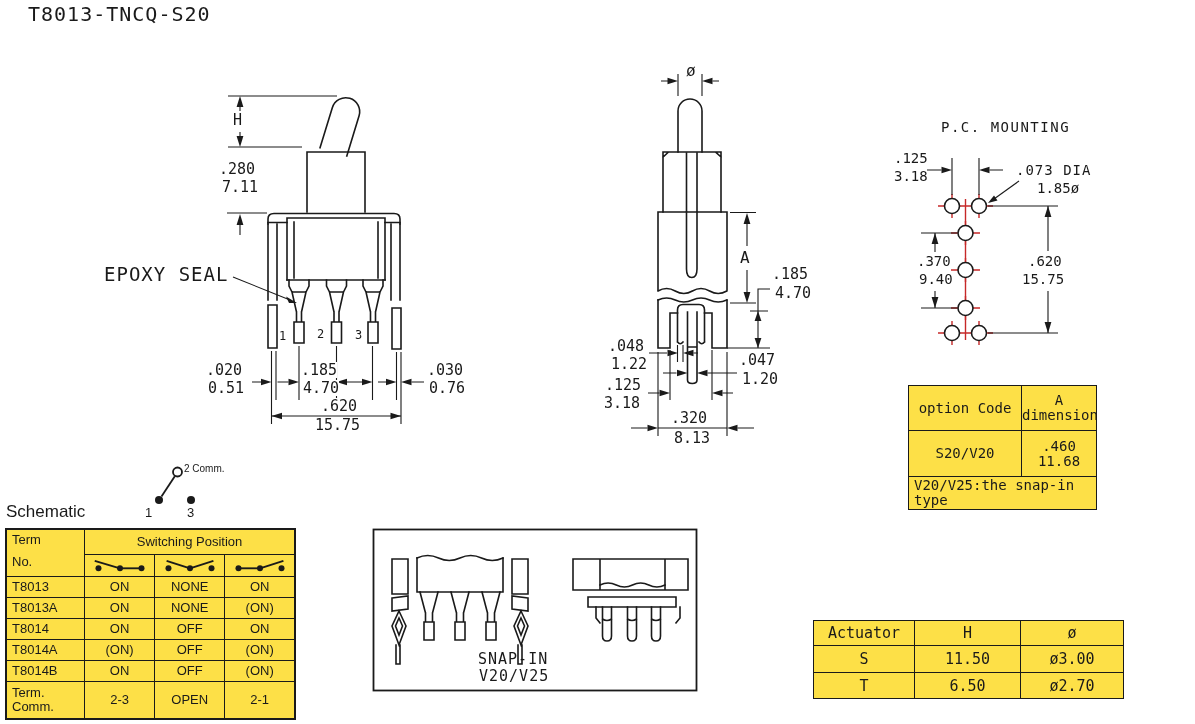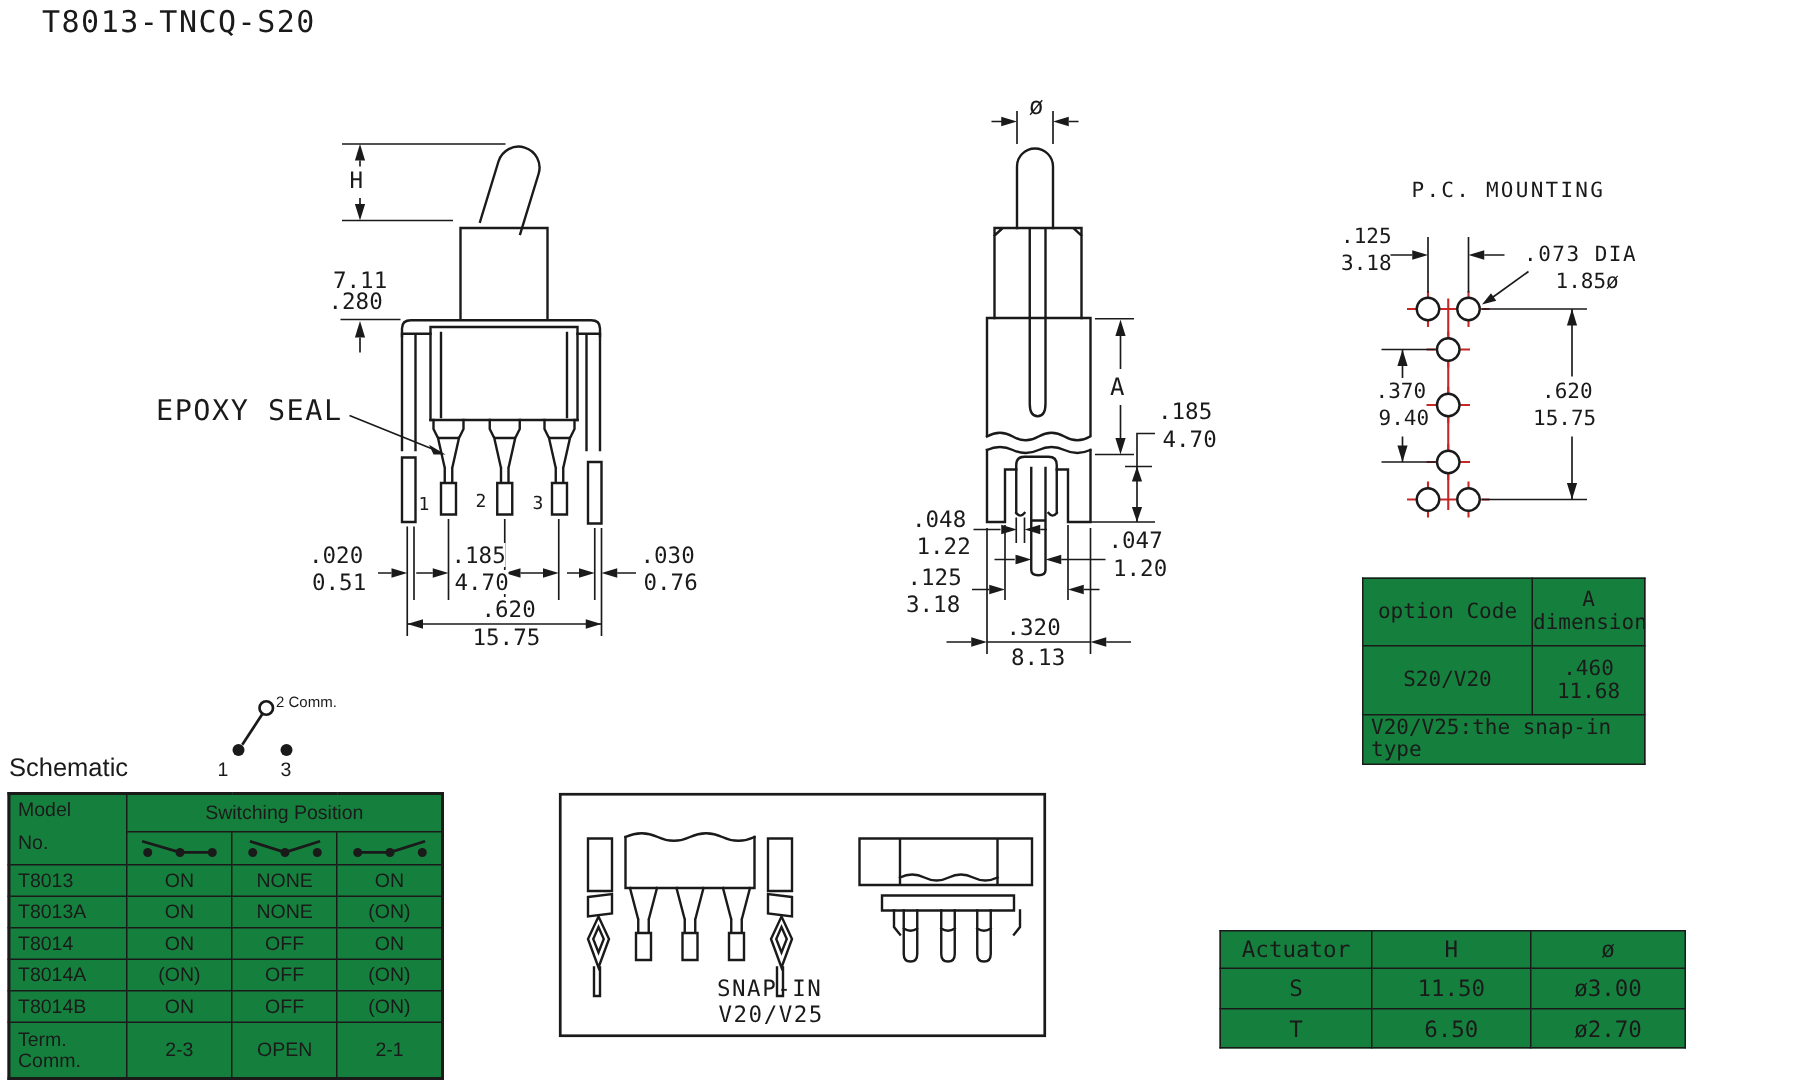--- a/index.html
+++ b/index.html
@@ -9,21 +9,21 @@
   .cad{font-family:"DejaVu Sans Mono",monospace;font-size:15px;line-height:16px;}
   .cad12{font-family:"DejaVu Sans Mono",monospace;font-size:12px;line-height:13px;}
   .cad14{font-family:"DejaVu Sans Mono",monospace;font-size:14px;line-height:15px;}
   .sans{font-family:"Liberation Sans",sans-serif;}
   svg.draw{position:absolute;overflow:visible;}
   .ln{stroke:#1a1a1a;fill:none;stroke-width:1.6;stroke-linecap:square;}
   .dm{stroke:#1a1a1a;fill:none;stroke-width:1.1;stroke-linecap:butt;}
   .ar{fill:#1a1a1a;stroke:none;}
   .red{stroke:#c62828;fill:none;stroke-width:1.4;}
   .hole{stroke:#1a1a1a;fill:#fff;stroke-width:1.6;}
-  table.tbl{border-collapse:collapse;table-layout:fixed;position:absolute;background:#15803d;padding-left:40px;}
+  table.tbl{border-collapse:collapse;table-layout:fixed;position:absolute;background:#fde047;padding-left:40px;}
   table.tbl td{border:1.6px solid #1a1a1a;padding:0;text-align:center;vertical-align:middle;}
   #optionTable{left:908px;top:385px;width:186px;font-family:"DejaVu Sans Mono",monospace;font-size:14px;line-height:15px;}
   #actuatorTable{left:813px;top:620px;width:307px;font-family:"DejaVu Sans Mono",monospace;font-size:15px;}
   #modelTable{left:5px;top:528px;width:291px;font-family:"Liberation Sans",sans-serif;font-size:13px;line-height:14px;border:2px solid #1a1a1a;}
   #modelTable td{border:1.5px solid #1a1a1a;}
   .leftcell{text-align:left !important;padding-left:5px !important;}
   .swicon{display:block;margin:0 auto;}
 </style>
 </head>
 <body>
@@ -68,21 +68,21 @@
       <path d="M268,305 H277 V348 H268 Z M392,308 H401 V349 H392 Z"></path>
       <path d="M287,218 H385 M287,218 V280 M385,218 V280 M294,222 V278 M378,222 V278"></path>
       <path d="M287,280 H385"></path>
       <path d="M289,280 V286 L292,292 H306 L309,286 V280 M292,292 L296.5,312 M306,292 L301.5,312 M296.5,312 V321 M301.5,312 V321 M294,322 H304 V343 H294 Z"></path>
       <path d="M326.5,280 V286 L329.5,292 H343.5 L346.5,286 V280 M329.5,292 L334,312 M343.5,292 L339,312 M334,312 V321 M339,312 V321 M331.5,322 H341.5 V343 H331.5 Z"></path>
       <path d="M363,280 V286 L366,292 H380 L383,286 V280 M366,292 L370.5,312 M380,292 L375.5,312 M370.5,312 V321 M375.5,312 V321 M368,322 H378 V343 H368 Z"></path>
     </g>
   </svg>
 
   <div class="abs cad" style="left:233px;top:112px;">H</div>
-  <div class="abs cad" style="left:219px;top:161px;margin-top:32px;">.280</div>
+  <div class="abs cad" style="left:219px;top:161px;">.280</div>
   <div class="abs cad" style="left:222px;top:179px;">7.11</div>
   <div class="abs cad" style="left:104px;top:266px;font-size:19px;letter-spacing:1px;">EPOXY SEAL</div>
   <div class="abs cad12" style="left:279px;top:330px;">1</div>
   <div class="abs cad12" style="left:317px;top:328px;">2</div>
   <div class="abs cad12" style="left:355px;top:329px;">3</div>
   <div class="abs cad" style="left:206px;top:362px;">.020</div>
   <div class="abs cad" style="left:208px;top:380px;">0.51</div>
   <div class="abs cad" style="left:301px;top:362px;background:#fff;">.185</div>
   <div class="abs cad" style="left:303px;top:380px;background:#fff;">4.70</div>
   <div class="abs cad" style="left:427px;top:362px;">.030</div>
@@ -220,21 +220,21 @@
   </svg>
   <div class="abs sans" style="left:6px;top:502px;font-size:17px;">Schematic</div>
   <div class="abs sans" style="left:184px;top:463px;font-size:10px;">2 Comm.</div>
   <div class="abs sans" style="left:145px;top:505px;font-size:13px;">1</div>
   <div class="abs sans" style="left:187px;top:505px;font-size:13px;">3</div>
 
   <table class="tbl" id="modelTable">
     <tbody>
         <tr style="height:25px;">
       <td rowspan="2" class="leftcell" style="width:72px;vertical-align:top;">
-        <div style="padding-top:3px;">Model</div>
+        <div style="padding-top:3px;">Term</div>
         <div style="padding-top:8px;">No.</div>
       </td>
       <td colspan="3">Switching Position</td>
     </tr>
     <tr style="height:22px;">
       <td style="width:75px;">
         <svg class="swicon" width="58" height="15" viewBox="0 0 62 16">
           <line x1="31" y1="11" x2="4" y2="3" stroke="#1a1a1a" stroke-width="2"></line>
           <line x1="31" y1="11" x2="54" y2="11" stroke="#1a1a1a" stroke-width="2"></line>
           <circle cx="8" cy="11" r="3.2" fill="#1a1a1a"></circle>

